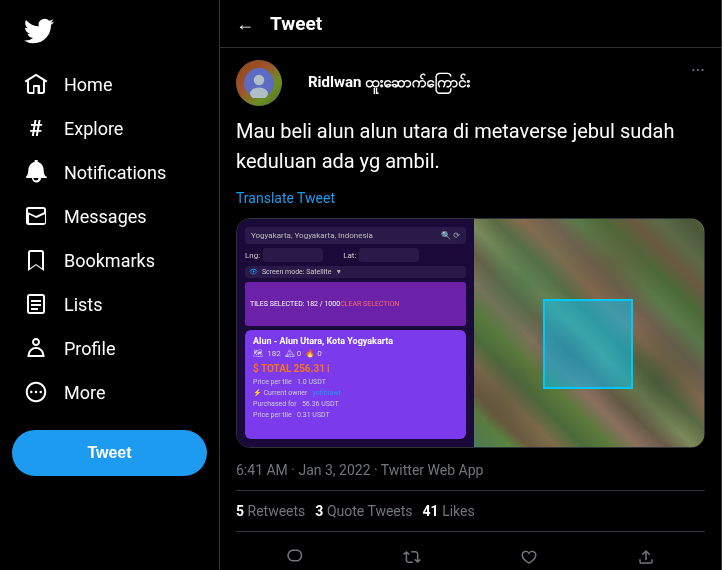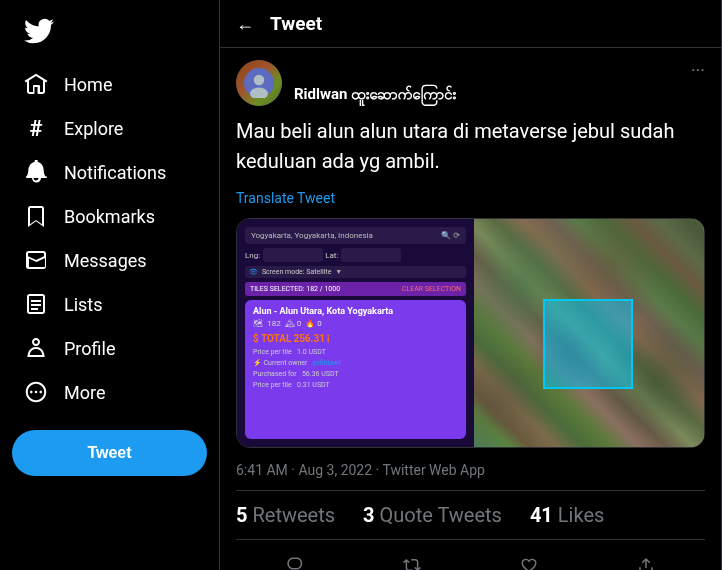--- a/index.html
+++ b/index.html
@@ -111,22 +111,22 @@
 
     .tweet-author-row {
       display: flex;
       align-items: flex-start;
       justify-content: space-between;
       margin-bottom: 10px;
     }
 
     .tweet-author-info {
       display: flex;
-      align-items: flex-end;
-      gap: 12px;
+      align-items: center;
+      gap: 26px;
     }
 
     .avatar {
       width: 46px;
       height: 46px;
       border-radius: 50%;
       background: #555;
       overflow: hidden;
       flex-shrink: 0;
       display: flex;
@@ -209,21 +209,21 @@
     }
 
     .map-search-text {
       flex: 1;
       color: #bbb;
       font-size: 8px;
     }
 
     .map-coords-row {
       display: flex;
-      gap: 2px;
+      gap: 20px;
       font-size: 8px;
       color: #ccc;
       align-items: center;
     }
 
     .map-coord-box {
       display: flex;
       align-items: center;
       gap: 3px;
     }
@@ -244,24 +244,23 @@
       color: #ccc;
       display: flex;
       align-items: center;
       gap: 4px;
     }
 
     .tiles-bar {
       background: #6b21a8;
       color: #fff;
       font-size: 7px;
-      padding: 3px 5px;
+      padding: 18px 5px;
       border-radius: 3px;
       display: flex;
-      justify-content: space-between;
     }
 
     .property-card {
       background: #7c3aed;
       border-radius: 6px;
       padding: 6px 8px;
       flex: 1;
       display: flex;
       flex-direction: column;
       gap: 3px;
@@ -336,24 +335,24 @@
 
     .tweet-meta {
       font-size: 14px;
       color: #71767b;
       padding: 4px 0 12px 0;
       border-bottom: 1px solid #2f3336;
     }
 
     .tweet-stats {
       display: flex;
-      gap: 28px;
+      gap: 10px;
       padding: 12px 0;
       border-bottom: 1px solid #2f3336;
-      font-size: 20px;
+      font-size: 14px;
     }
 
     .stat-item {
       color: #71767b;
     }
 
     .stat-item strong {
       color: #fff;
       font-weight: 700;
     }
@@ -405,33 +404,33 @@
       <svg width="24" height="24" viewBox="0 0 24 24" fill="white">
           <path d="M21.697 16.468c-.02-.016-2.021-1.749-2.021-6.468 0-3.924-2.504-7.19-6-8.276V.5a1.5 1.5 0 00-3 0v1.224C7.018 2.778 4.514 6.044 4.324 9.968l-.003.032c0 4.703-2.001 6.436-2.021 6.452-.304.26-.404.688-.24 1.04.164.35.52.563.94.508l5 0c0 2.481 2.019 4.5 4.5 4.5s4.5-2.019 4.5-4.5h5c.42 0 .776-.213.94-.563.164-.352.064-.78-.243-1.04zM12 20.5c-1.379 0-2.5-1.121-2.5-2.5h5c0 1.379-1.121 2.5-2.5 2.5z"></path>
         </svg>
     </span>
     <span>Notifications</span>
   </div>
 
   <div class="nav-item">
     <span class="nav-icon">
       <svg width="24" height="24" viewBox="0 0 24 24" fill="white">
+          <path d="M1.998 5.5c0-1.381 1.119-2.5 2.5-2.5h15c1.381 0 2.5 1.119 2.5 2.5v13c0 1.381-1.119 2.5-2.5 2.5h-15c-1.381 0-2.5-1.119-2.5-2.5v-13zm2.5-.5c-.276 0-.5.224-.5.5v2.764l8 3.638 8-3.638V5.5c0-.276-.224-.5-.5-.5h-15zm15.5 5.463l-7.5 3.413-7.5-3.414V18.5c0 .276.224.5.5.5h15c.276 0 .5-.224.5-.5v-8.037z"></path>
+        </svg>
+    </span>
+    <span>Messages</span>
+  </div>
+
+  <div class="nav-item">
+    <span class="nav-icon">
+      <svg width="24" height="24" viewBox="0 0 24 24" fill="white">
           <path d="M4 4.5C4 3.12 5.119 2 6.5 2h11C18.881 2 20 3.12 20 4.5v18.44l-8-5.71-8 5.71V4.5zM6.5 4c-.276 0-.5.22-.5.5V20.26l6-4.29 6 4.29V4.5c0-.28-.224-.5-.5-.5h-11z"></path>
         </svg>
     </span>
     <span>Bookmarks</span>
-  </div>
-
-  <div class="nav-item">
-    <span class="nav-icon">
-      <svg width="24" height="24" viewBox="0 0 24 24" fill="white">
-          <path d="M1.998 5.5c0-1.381 1.119-2.5 2.5-2.5h15c1.381 0 2.5 1.119 2.5 2.5v13c0 1.381-1.119 2.5-2.5 2.5h-15c-1.381 0-2.5-1.119-2.5-2.5v-13zm2.5-.5c-.276 0-.5.224-.5.5v2.764l8 3.638 8-3.638V5.5c0-.276-.224-.5-.5-.5h-15zm15.5 5.463l-7.5 3.413-7.5-3.414V18.5c0 .276.224.5.5.5h15c.276 0 .5-.224.5-.5v-8.037z"></path>
-        </svg>
-    </span>
-    <span>Messages</span>
   </div>
 
   <div class="nav-item">
     <span class="nav-icon">
       <svg width="24" height="24" viewBox="0 0 24 24" fill="white">
           <path d="M3 4.5C3 3.12 4.12 2 5.5 2h13C19.88 2 21 3.12 21 4.5v15c0 1.38-1.12 2.5-2.5 2.5h-13C4.12 22 3 20.88 3 19.5v-15zM5.5 4c-.28 0-.5.22-.5.5v15c0 .28.22.5.5.5h13c.28 0 .5-.22.5-.5v-15c0-.28-.22-.5-.5-.5h-13zM7 8h10v2H7V8zm0 4h10v2H7v-2zm0 4h7v2H7v-2z"></path>
         </svg>
     </span>
     <span>Lists</span>
   </div>
@@ -561,21 +560,21 @@
               radial-gradient(circle at 40% 60%, rgba(80,70,50,0.5) 0%, transparent 20%),
               radial-gradient(circle at 80% 70%, rgba(60,80,50,0.6) 0%, transparent 25%),
               radial-gradient(circle at 10% 80%, rgba(90,80,60,0.5) 0%, transparent 20%);">
             </div>
             <div class="highlighted-area"></div>
           </div>
         </div>
       </div>
     </div>
 
-    <div class="tweet-meta">6:41 AM · Aug 3, 2022 · Twitter Web App</div>
+    <div class="tweet-meta">6:41 AM · Jan 3, 2022 · Twitter Web App</div>
 
     <div class="tweet-stats">
       <span class="stat-item">
         <strong>5</strong>
         <span>Retweets</span>
       </span>
       <span class="stat-item">
         <strong>3</strong>
         <span>Quote Tweets</span>
       </span>

